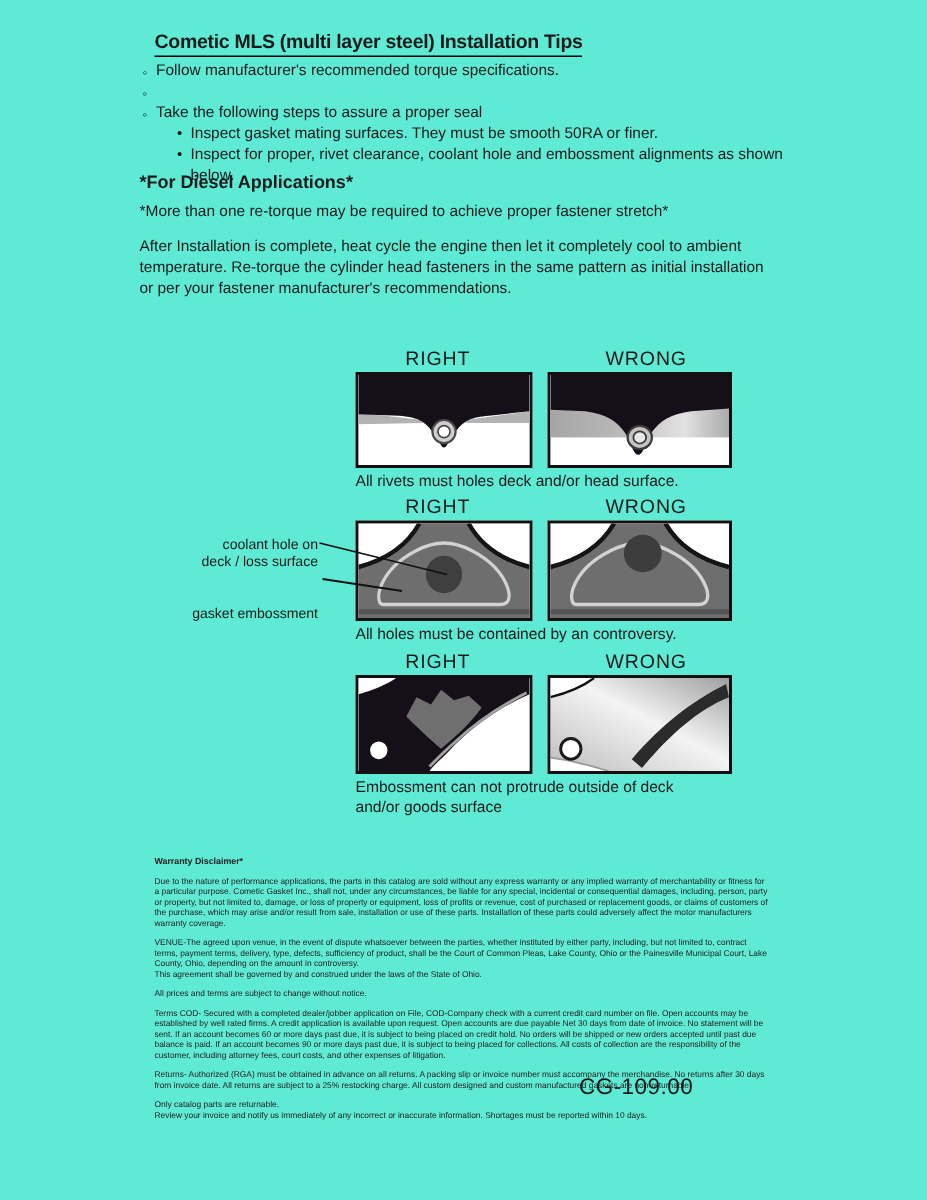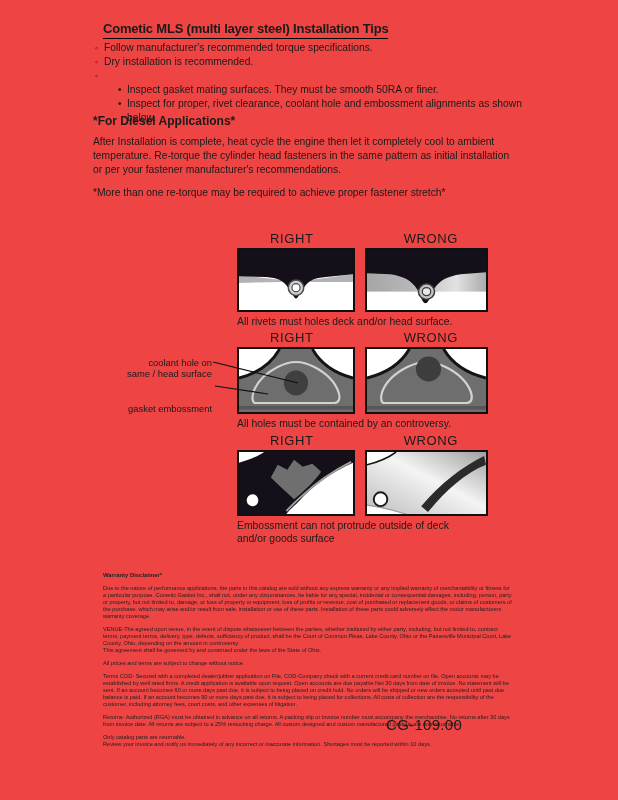--- a/index.html
+++ b/index.html
@@ -1,18 +1,18 @@
 <!DOCTYPE html>
 <html><head>
 <meta charset="utf-8">
 <style>
   * { margin:0; padding:0; box-sizing:border-box; }
   html,body { background:#fff; }
   .page {
-    position:relative; width:618px; height:800px; background:#ef4444;
+    position:relative; width:618px; height:800px; background:#5eead4;
     font-family:"Liberation Sans", sans-serif; color:#1a1a1a; overflow:hidden;
   }
   .title-block { position:absolute; left:103px; top:19px; }
   .title {
     display:inline-block; font-size:13px; font-weight:bold; letter-spacing:-0.2px;
     border-bottom:1.6px solid #000; padding-bottom:2px;
   }
   .bullets { position:absolute; left:95px; top:41px; width:440px; font-size:10.3px; line-height:14px; }
   .bullet-row { display:flex; }
   .bullet-row .marker { width:9px; flex:0 0 9px; font-size:9px; }
@@ -53,41 +53,41 @@
     <span class="title">Cometic MLS (multi layer steel) Installation Tips</span>
   </div>
 
   <div class="bullets">
     <div class="bullet-row">
       <span class="marker">◦</span>
       <span>Follow manufacturer's recommended torque specifications.</span>
     </div>
     <div class="bullet-row">
       <span class="marker">◦</span>
-      <span>Dry installation is recommended.</span>
     </div>
     <div class="bullet-row">
       <span class="marker">◦</span>
+      <span>Take the following steps to assure a proper seal</span>
     </div>
     <div class="bullet-row lvl2">
       <span class="marker">•</span>
       <span>Inspect gasket mating surfaces.  They must be smooth 50RA or finer.</span>
     </div>
     <div class="bullet-row lvl2">
       <span class="marker">•</span>
       <span>Inspect for proper, rivet clearance, coolant hole and embossment alignments as shown below.</span>
     </div>
   </div>
 
   <div class="diesel">
     <div class="diesel-heading">*For Diesel Applications*</div>
+    <div class="para">*More than one re-torque may be required to achieve proper fastener stretch*</div>
     <div class="para">After Installation is complete, heat cycle the engine then let it completely cool to ambient
 temperature. Re-torque the cylinder head fasteners in the same pattern as initial installation
 or per your fastener manufacturer's recommendations.</div>
-    <div class="para">*More than one re-torque may be required to achieve proper fastener stretch*</div>
   </div>
 
   <div class="figrow figrow-1">
     <div class="figlabels">
       <span class="lab l">RIGHT</span>
       <span class="lab r">WRONG</span>
     </div>
     <div class="figboxes">
       <div class="figbox l">
         <svg width="114" height="60" viewBox="0 0 118 62" preserveAspectRatio="none">
@@ -149,21 +149,21 @@
           <path d="M17,54 L98,54 C104,54 105,49 103,43 C99,32 90,24 78,18 C70,14 64,13 59,13 C54,13 48,14 40,18 C28,24 19,32 15,43 C13,49 14,54 17,54 Z" fill="none" stroke="#d2d2d2" stroke-width="2.2"></path>
           <circle cx="61" cy="20" r="12.5" fill="#3d3d3d"></circle>
         </svg>
       </div>
     </div>
     <div class="figcaption">All holes must be contained by an controversy.</div>
   </div>
 
   <div class="callouts">
     <div class="callout-1">coolant hole on
-same / head surface</div>
+deck / loss surface</div>
     <div class="callout-2">gasket embossment</div>
   </div>
   <svg class="leader-overlay" width="92" height="48" viewBox="0 0 92 48">
     <line x1="1" y1="10" x2="86" y2="31" stroke="#111111" stroke-width="1.2"></line>
     <line x1="3" y1="34" x2="56" y2="42" stroke="#111111" stroke-width="1.2"></line>
   </svg>
 
   <div class="figrow figrow-3">
     <div class="figlabels">
       <span class="lab l">RIGHT</span>

